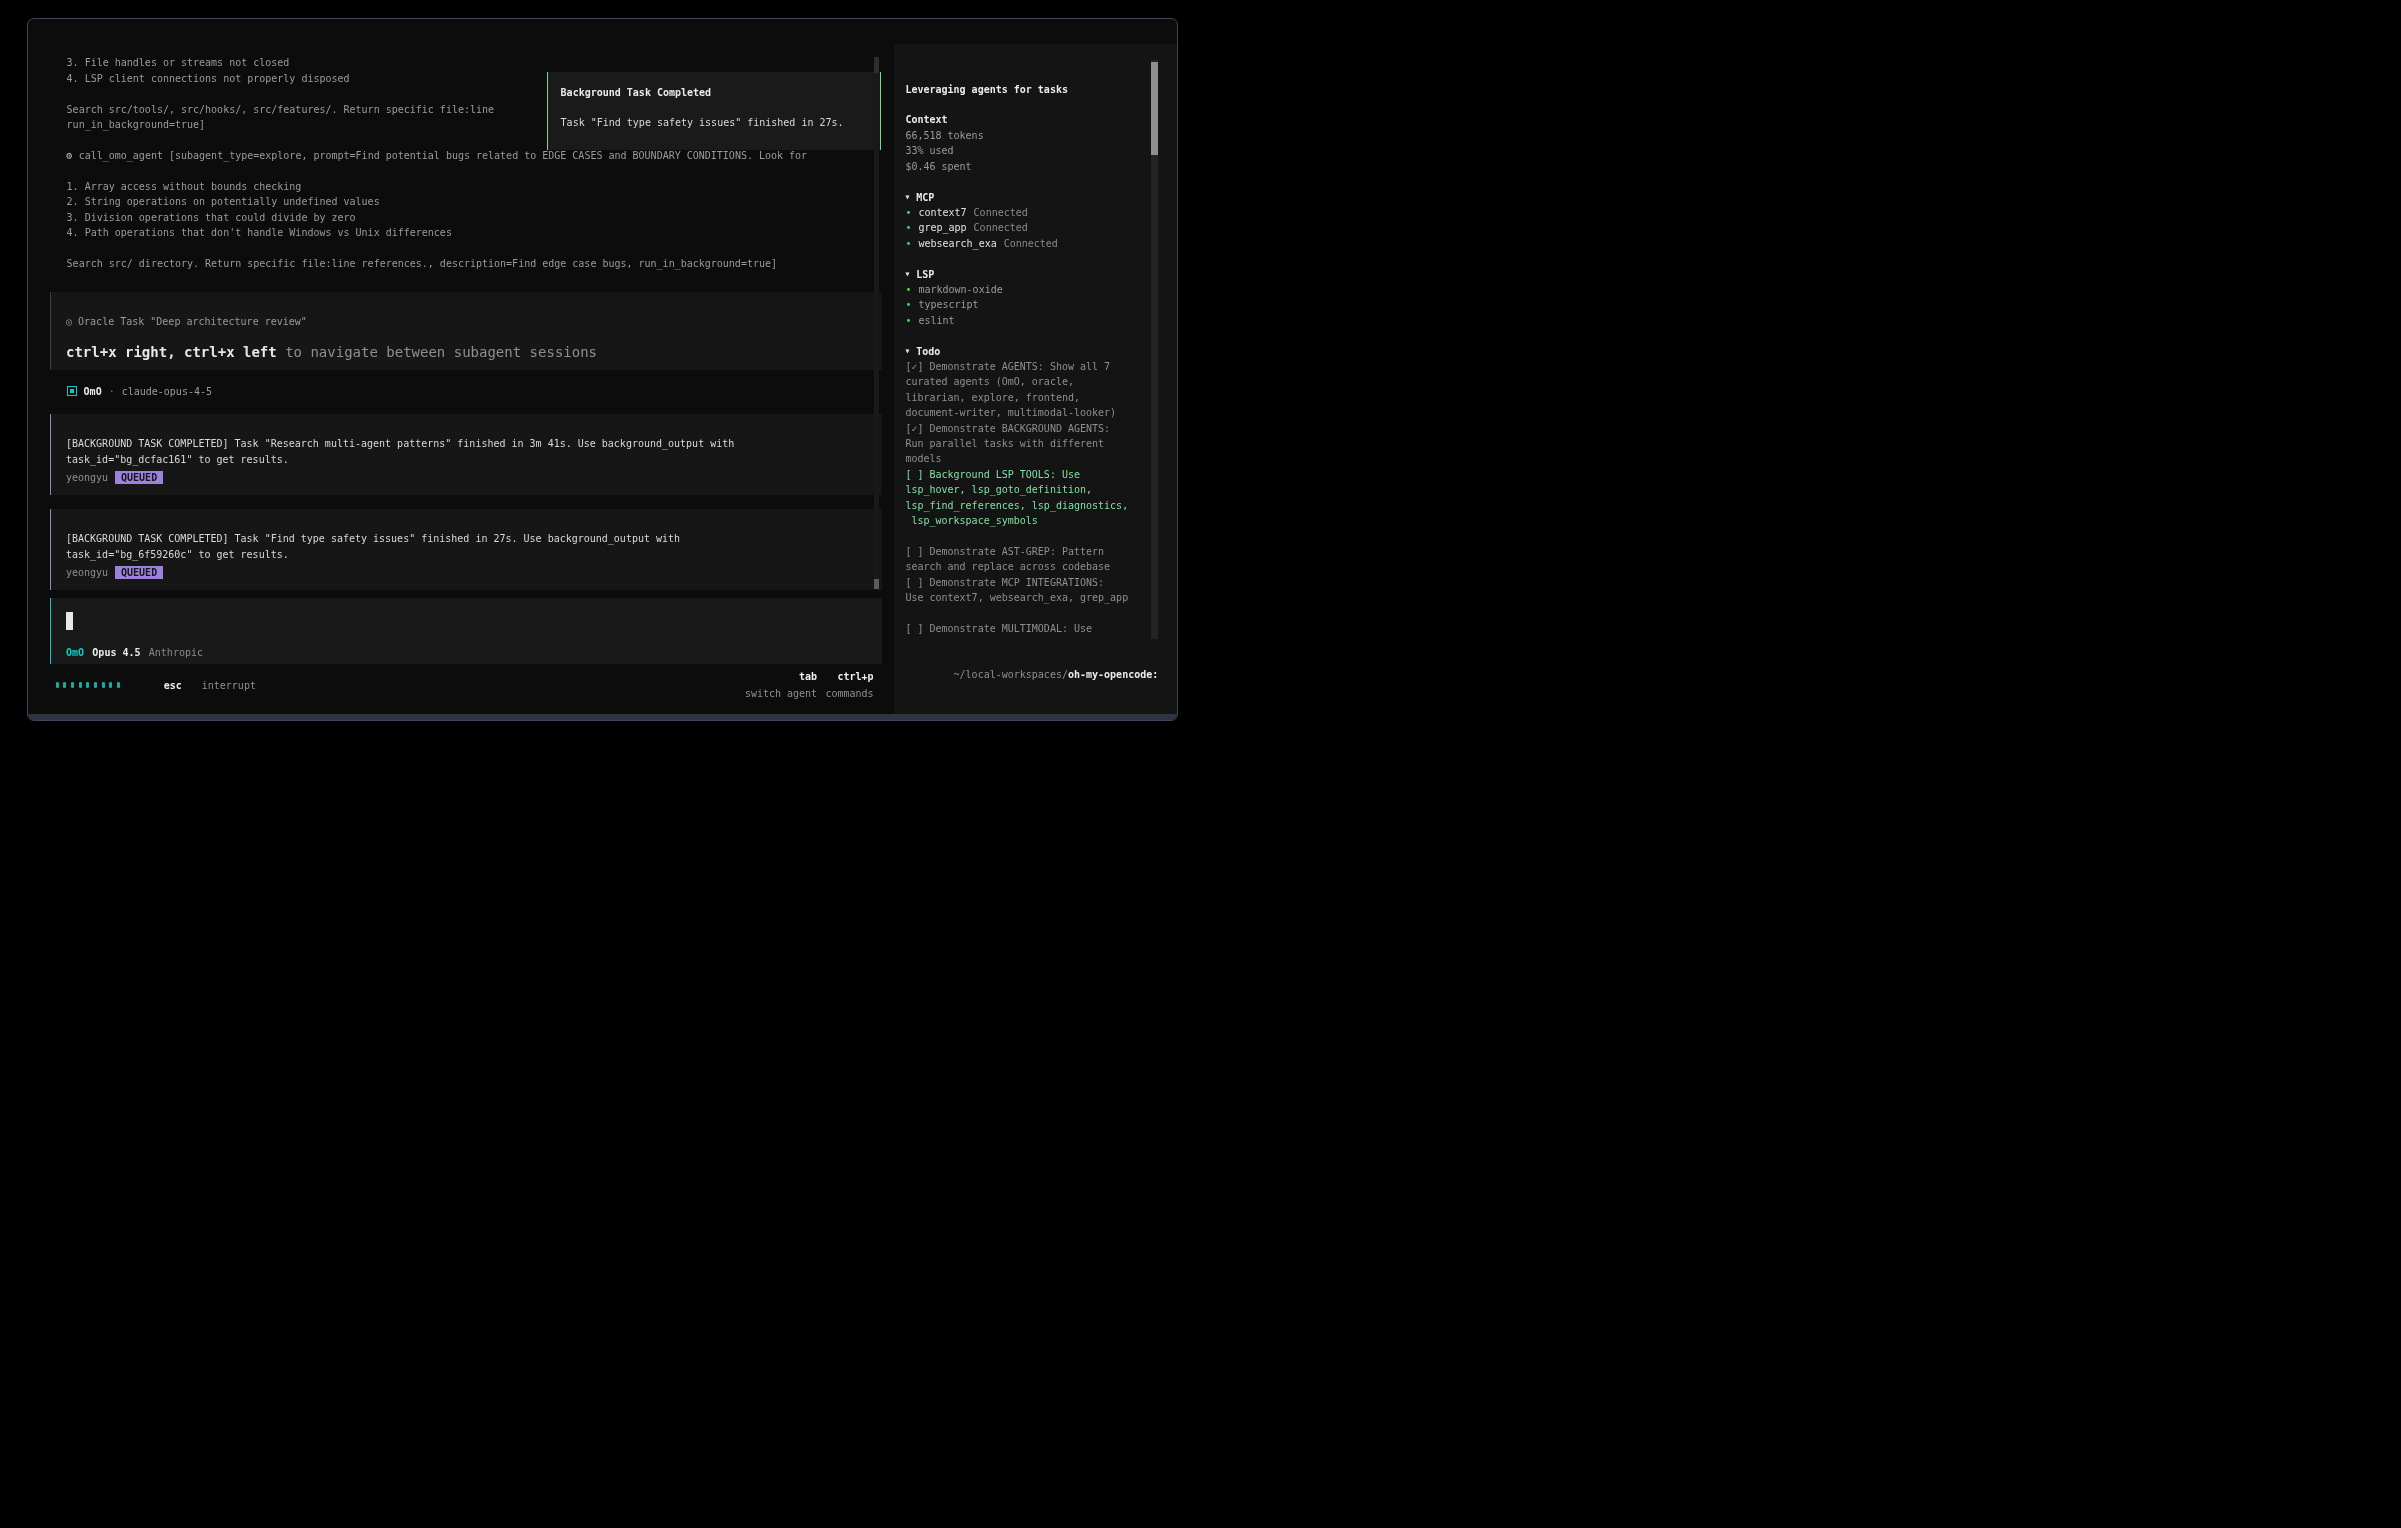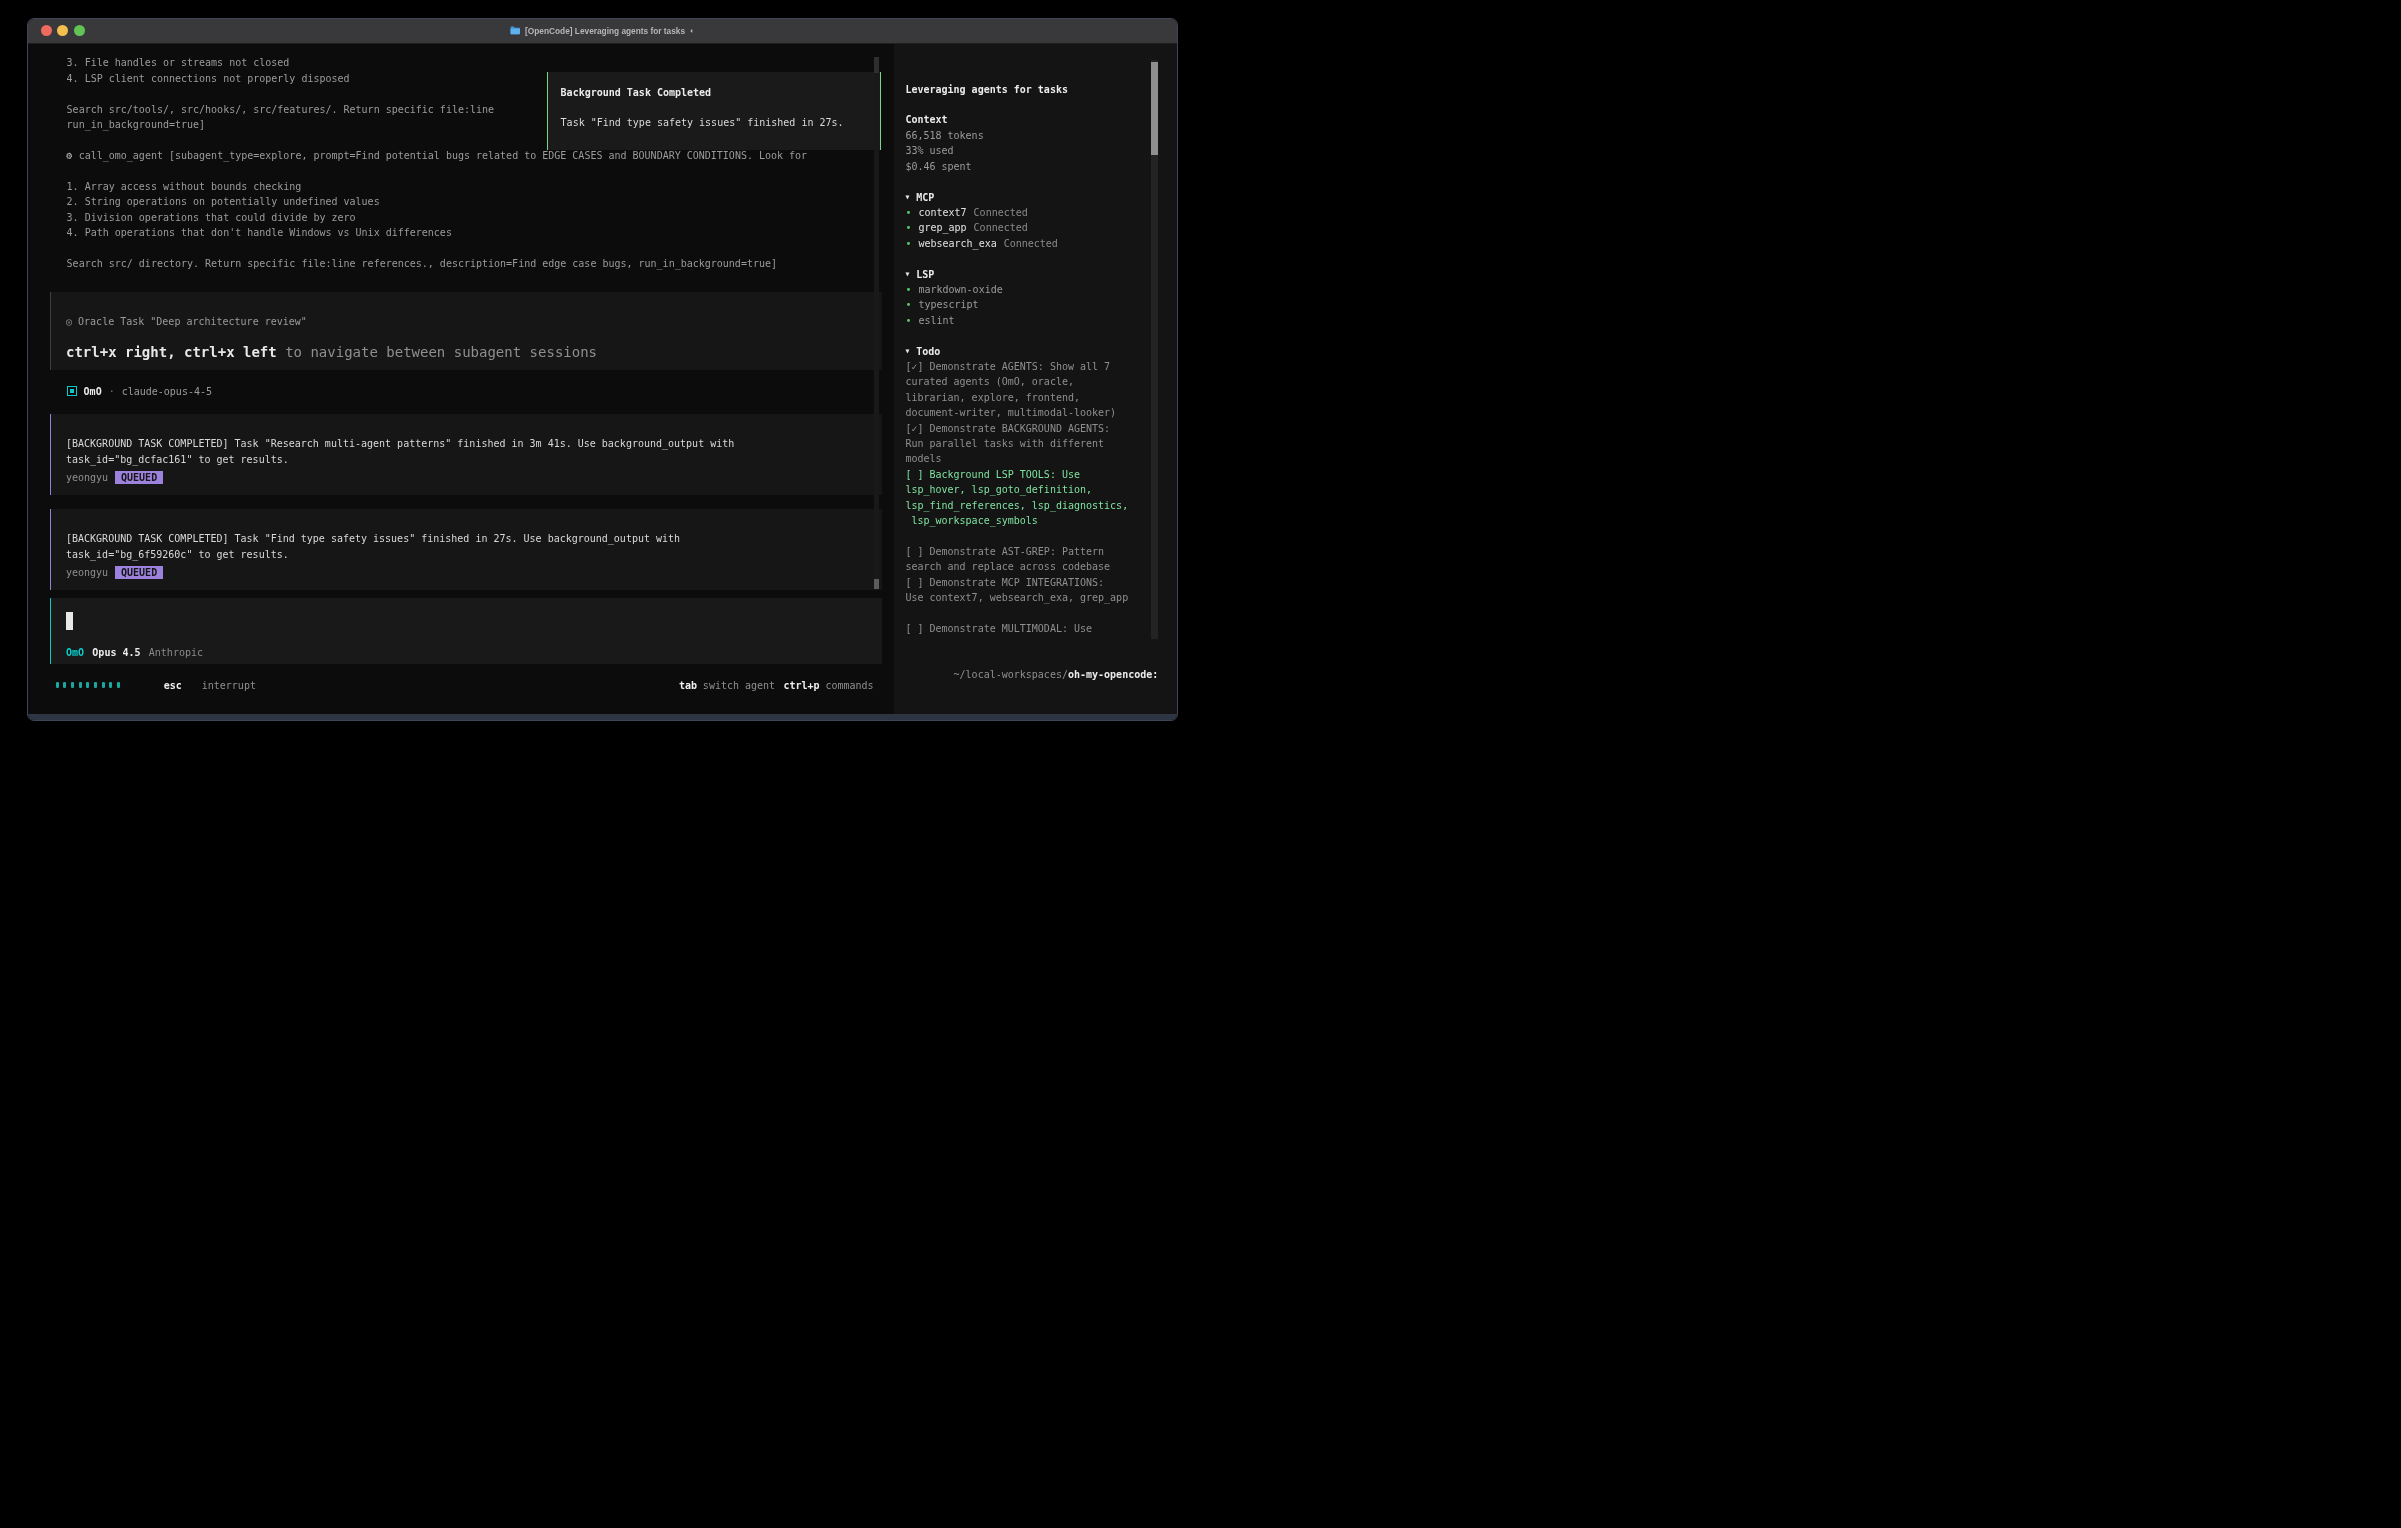--- a/index.html
+++ b/index.html
@@ -80,21 +80,21 @@
     position:absolute; left:28px; top:634px; width:818px; height:15.4px;
     display:flex; align-items:center; justify-content:space-between;
     font-size:10px;
   }
   .status-left { display:flex; align-items:center; gap:20px; }
   .dots { display:flex; align-items:center; gap:4.7px; margin-right:23.6px; }
   .dots i { display:block; width:3px; height:5.9px; border-radius:1.2px; background:#1ba8a0; }
   .key { color:#efefef; font-weight:700; white-space:pre; }
   .key-label { color:#8f8f8f; white-space:pre; }
   .status-right { display:flex; align-items:center; gap:8.3px; }
-  .status-group { display:flex; align-items:flex-end; gap:5.9px; }
+  .status-group { display:flex; align-items:flex-end; gap:5.9px;flex-direction:column; }
 
   
   .m-track { position:absolute; left:846px; top:13.6px; width:5.9px; height:532px; background:#191919; }
   .m-topseg { position:absolute; left:846px; top:13.6px; width:5.9px; height:16px; background:#2e2e2e; }
   .m-thumb { position:absolute; left:846px; top:535px; width:5.9px; height:10px; background:#5c5c5c; }
   .s-track { position:absolute; left:257px; top:16.5px; width:7px; height:579px; background:#232323; }
   .s-thumb { position:absolute; left:257px; top:18.3px; width:7px; height:93px; background:#8f8f8f; }
 
   
   .side-inner { position:absolute; left:11.8px; top:14px; width:242px;margin-top:24px; }
@@ -112,37 +112,20 @@
   .todo-line.active { color:#7fe3a1; }
   .path-line { font-size:10px; line-height:15.4px; white-space:pre; }
   .path-prefix { color:#8f8f8f; }
   .path-repo { color:#ececec; font-weight:700; }
 </style>
 </head>
 <body>
 
 <div class="window">
 
-  <div class="titlebar">
-    <div class="traffic">
-      <div class="tl red"></div>
-      <div class="tl yellow"></div>
-      <div class="tl green"></div>
-    </div>
-    <div class="title-wrap">
-      <span style="display:flex;">
-        <svg width="10.6" height="8.9" viewBox="0 0 18 15">
-          <path d="M1 2.5 Q1 1 2.5 1 L6.5 1 L8 2.8 L15.5 2.8 Q17 2.8 17 4.3 L17 12.5 Q17 14 15.5 14 L2.5 14 Q1 14 1 12.5 Z" fill="#3f97e0"></path>
-          <path d="M1 4.6 L17 4.6 L17 12.5 Q17 14 15.5 14 L2.5 14 Q1 14 1 12.5 Z" fill="#5fb0ef"></path>
-        </svg>
-      </span>
-      <span>[OpenCode] Leveraging agents for tasks</span>
-      <span class="moon">◐</span>
-    </div>
-  </div>
 
   <div class="main-area">
 
     <div class="scroll-text">
       <div class="tline">3. File handles or streams not closed</div>
       <div class="tline">4. LSP client connections not properly disposed</div>
       <div class="blank"></div>
       <div class="tline">Search src/tools/, src/hooks/, src/features/. Return specific file:line</div>
       <div class="tline">run_in_background=true]</div>
       <div class="blank"></div>

